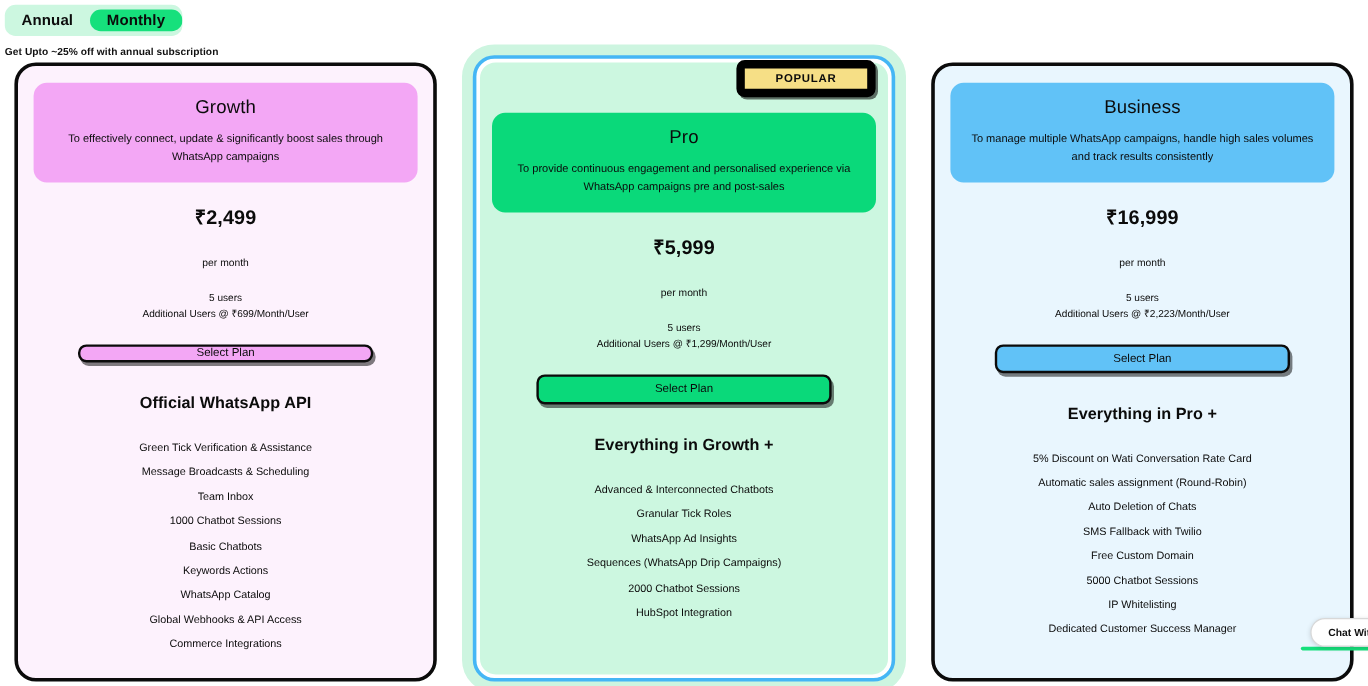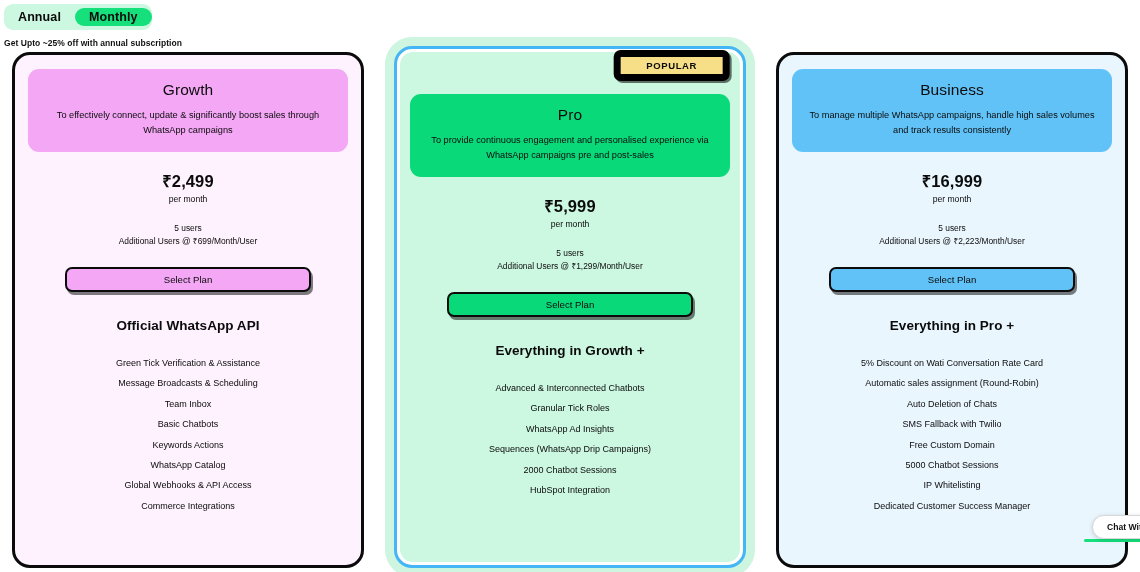--- a/index.html
+++ b/index.html
@@ -159,21 +159,21 @@
   }
 
   
   .price {
     margin-top: 17px;
     font-size: 16.5px;
     font-weight: 700;
     letter-spacing: .1px;
   }
   .price-period {
-    margin-top: 2px;
+    margin-top: 22px;
     font-size: 8.6px;
     font-weight: 500;
   }
   .users-line {
     margin-top: 18px;
     font-size: 8.4px;
     font-weight: 500;
     text-align: center;
     line-height: 1.55;
   }
@@ -279,20 +279,21 @@
       <div class="price">₹2,499</div>
       <div class="price-period">per month</div>
       <div class="users-line">5 users</div>
       <div class="users-extra">Additional Users @ ₹699/Month/User</div>
       <div class="select-btn">Select Plan</div>
       <div class="features-title">Official WhatsApp API</div>
       <ul class="features-list">
         <li>Green Tick Verification &amp; Assistance</li>
         <li>Message Broadcasts &amp; Scheduling</li>
         <li>Team Inbox</li>
+        <li>1000 Chatbot Sessions</li>
         <li>Basic Chatbots</li>
         <li>Keywords Actions</li>
         <li>WhatsApp Catalog</li>
         <li>Global Webhooks &amp; API Access</li>
         <li>Commerce Integrations</li>
       </ul>
     </div>
 
     <div class="card popular">
       <div class="card-inner-bg"></div>

